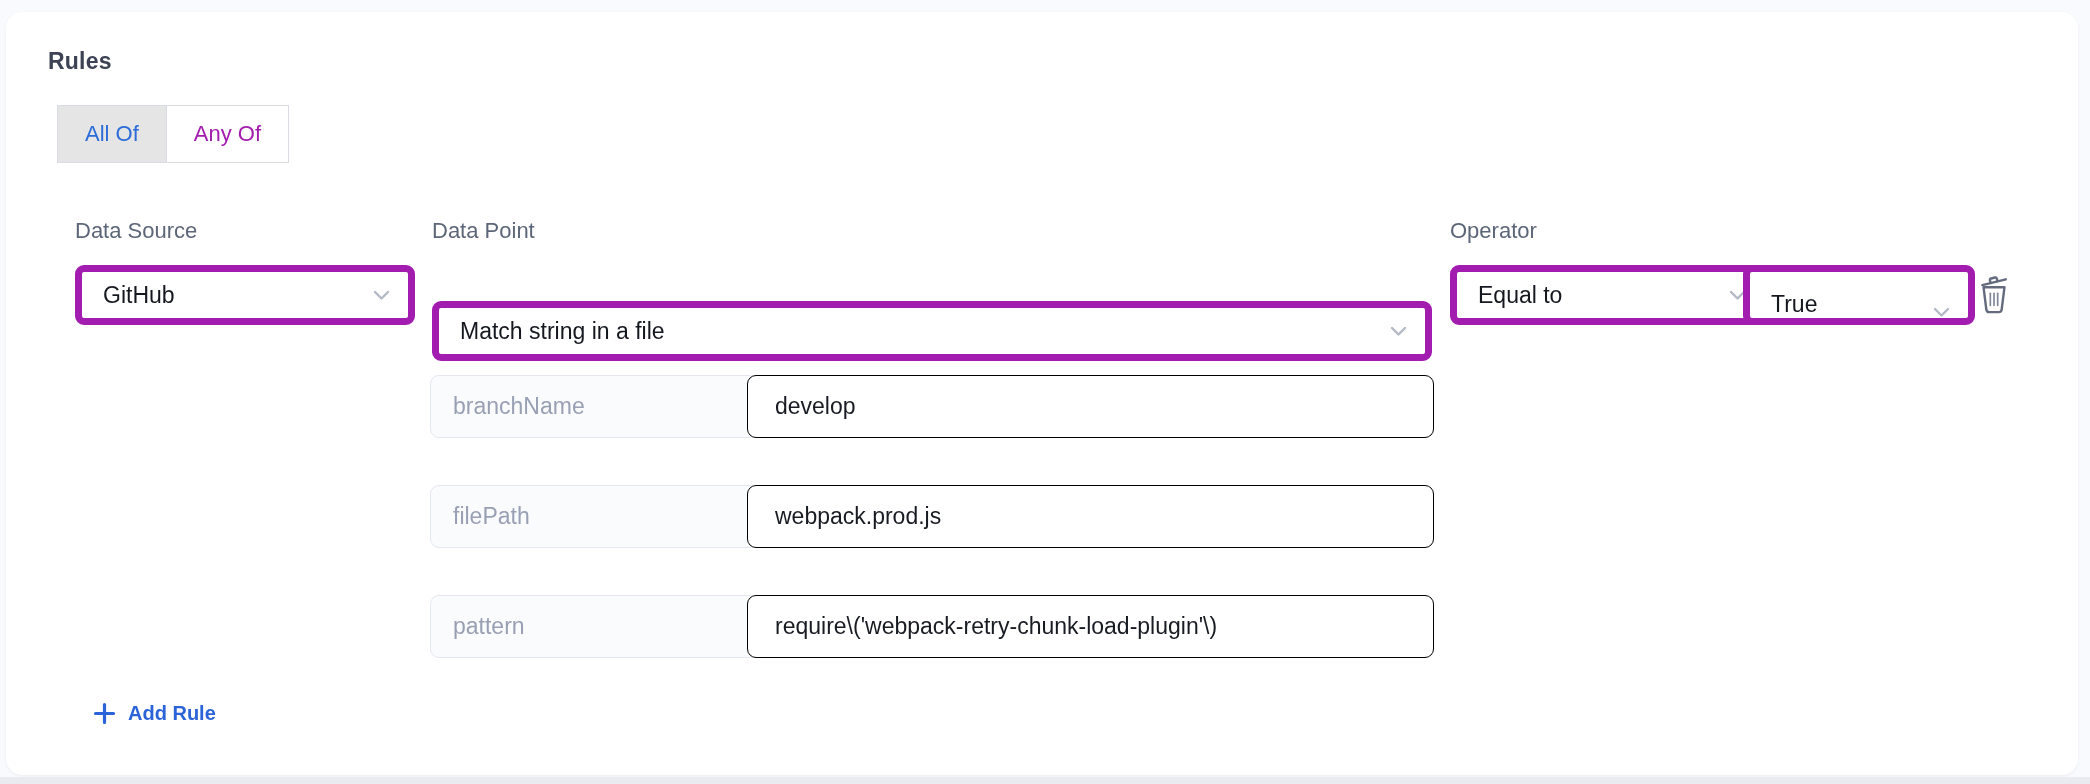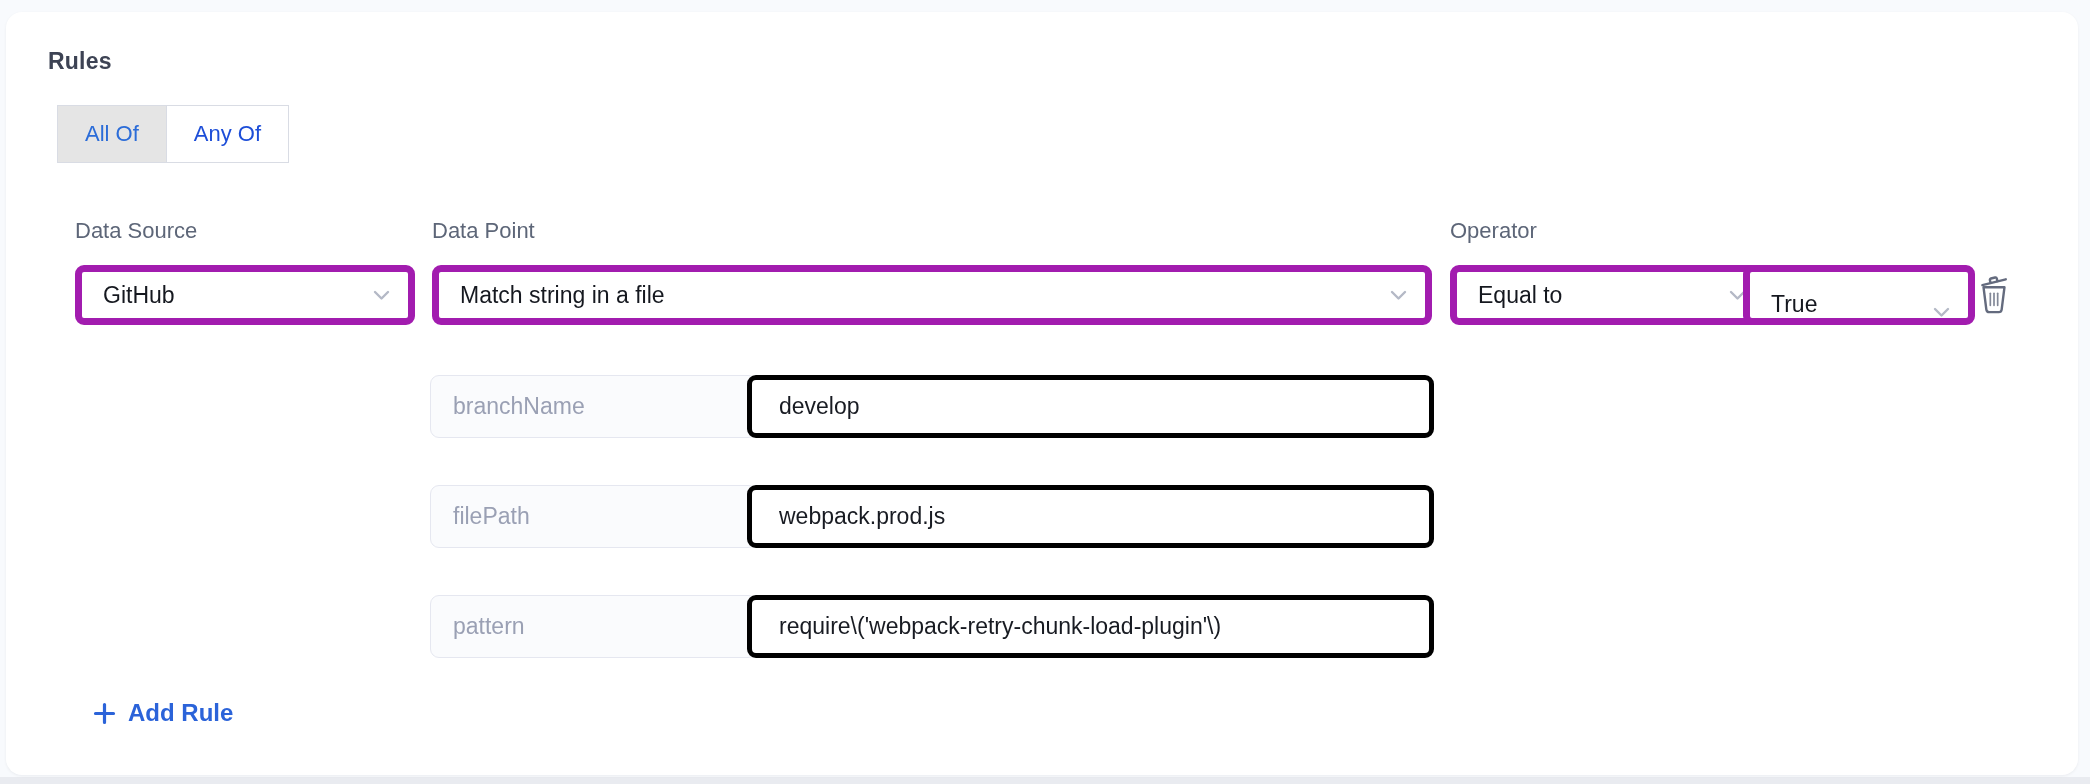--- a/index.html
+++ b/index.html
@@ -21,67 +21,67 @@
   }
   .rules-title {
     position:absolute; left:27px; top:36px;
     font-size:23px; font-weight:600; color:#3d4354; letter-spacing:.2px;margin-left:15px;
   }
   .segmented {
     position:absolute; left:51px; top:93px; display:flex;
   }
   .seg-btn {
     height:58px; padding:0 27px; display:flex; align-items:center; justify-content:center;
-    font-size:22px; color:#1d4ed8; background:#ffffff;
+    font-size:22px; color:#a21caf; background:#ffffff;
     border:1px solid #d9dce4; cursor:pointer; user-select:none;
   }
   .seg-btn + .seg-btn { margin-left:-1px; }
   .seg-btn.active { background:#e5e5e5; color:#2b6cd8; position:relative; z-index:1; }
   .field-label {
     position:absolute; top:206px; font-size:22px; color:#5d6678;
   }
   .lbl-ds { left:69px; }
   .lbl-dp { left:426px; }
   .lbl-op { left:1444px; }
   .select {
     position:absolute; top:253px; height:60px;
     display:flex; align-items:center; justify-content:space-between;
     padding:0 18px 0 21px;
     background:#ffffff; border:7px solid #a21caf; border-radius:9px;
     font-size:23px; color:#15181f; cursor:pointer;
   }
   .sel-ds { left:69px;   width:340px; }
-  .sel-dp { left:426px;  width:1000px; }
+  .sel-dp { left:426px;  width:1000px;margin-top:36px; }
   .sel-op { left:1444px; width:321px; }
   .sel-val{ left:1737px; width:232px;align-items:flex-end; }
   .chev { display:flex; align-items:center; margin-left:14px; flex:none; }
   .trash-btn {
     position:absolute; left:1966px; top:258px; width:44px; height:50px;
     display:flex; align-items:center; justify-content:center;
     background:transparent; border:none; cursor:pointer;
   }
   .kv-input {
     position:absolute; height:63px; border-radius:9px;
     font-size:23px; font-family:"Liberation Sans", sans-serif; outline:none;
   }
   .kv-key {
     left:424px; width:327px; padding:0 22px;
     background:#fafbfd; border:1px solid #e5e7f0; color:#9aa0b4;
   }
   .kv-value {
     left:741px; width:687px; padding:0 27px;
-    background:#ffffff; border:5px solid #000000; color:#181b22;
+    background:#ffffff; border:1px solid #000000; color:#181b22;
   }
   .r0 { top:363px; } .r1 { top:473px; } .r2 { top:583px; }
   .add-rule {
     position:absolute; left:87px; top:684px; height:34px;
     display:flex; align-items:center; gap:12px;
     background:transparent; border:none; cursor:pointer;
     font-family:"Liberation Sans", sans-serif;
-    font-size:24px; font-weight:700; color:#2b63d9;
+    font-size:20px; font-weight:700; color:#2b63d9;
   }
   .add-rule .plus { display:flex; align-items:center; }
 </style>
 </head>
 <body>
 
 <div class="bottom-strip"></div>
 
 <div class="card">
 

